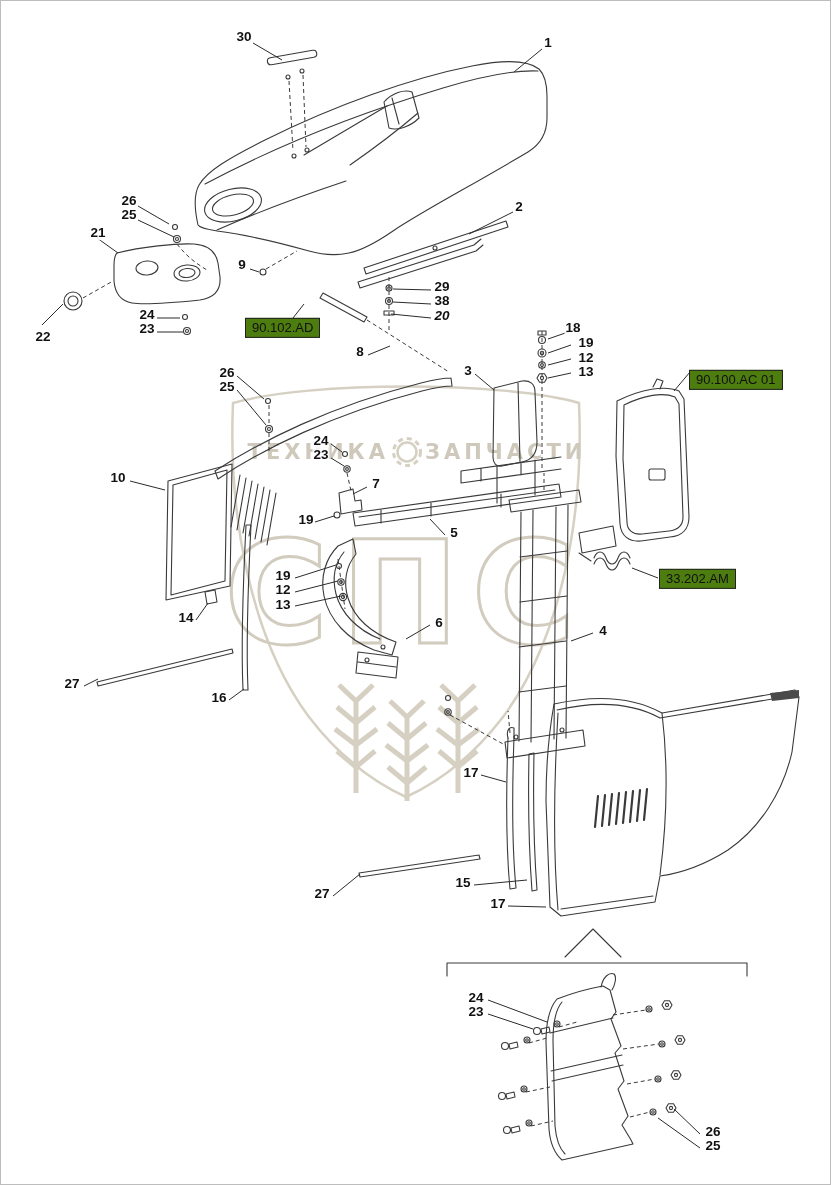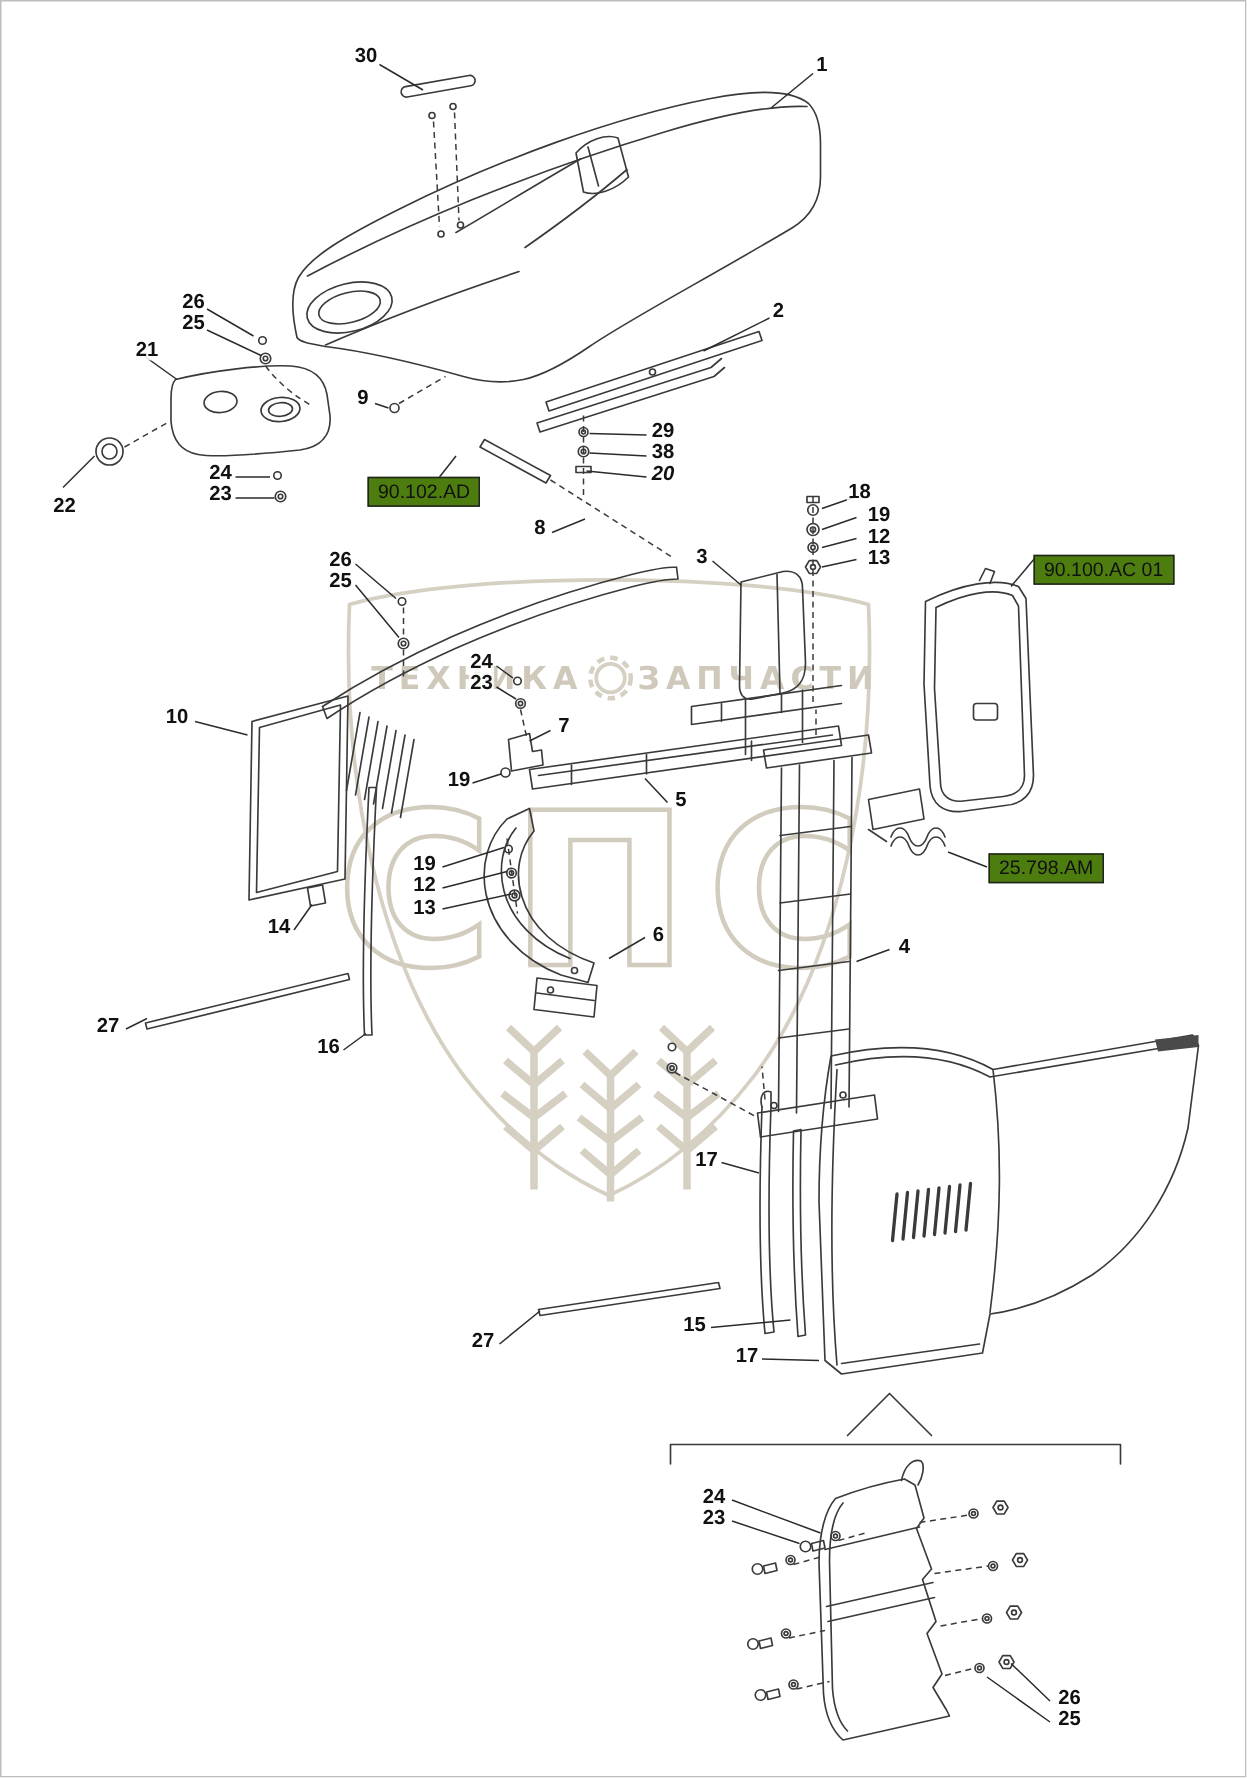--- a/index.html
+++ b/index.html
@@ -365,16 +365,16 @@
       <span class="callout" style="left: 470px; top: 772px;">17</span>
       <span class="callout" style="left: 462px; top: 882px;">15</span>
       <span class="callout" style="left: 321px; top: 893px;">27</span>
       <span class="callout" style="left: 497px; top: 903px;">17</span>
       <span class="callout" style="left: 475px; top: 997px;">24</span>
       <span class="callout" style="left: 475px; top: 1011px;">23</span>
       <span class="callout" style="left: 712px; top: 1131px;">26</span>
       <span class="callout" style="left: 712px; top: 1145px;">25</span>
       <div class="refbox" style="left: 244px; top: 327px;">90.102.AD</div>
       <div class="refbox" style="left: 688px; top: 379px;">90.100.AC 01</div>
-      <div class="refbox" style="left: 658px; top: 578px;">25.798.AM</div>
+      <div class="refbox" style="left: 658px; top: 578px;">33.202.AM</div>
     </div>
 
 </div>
 
 </body></html>

